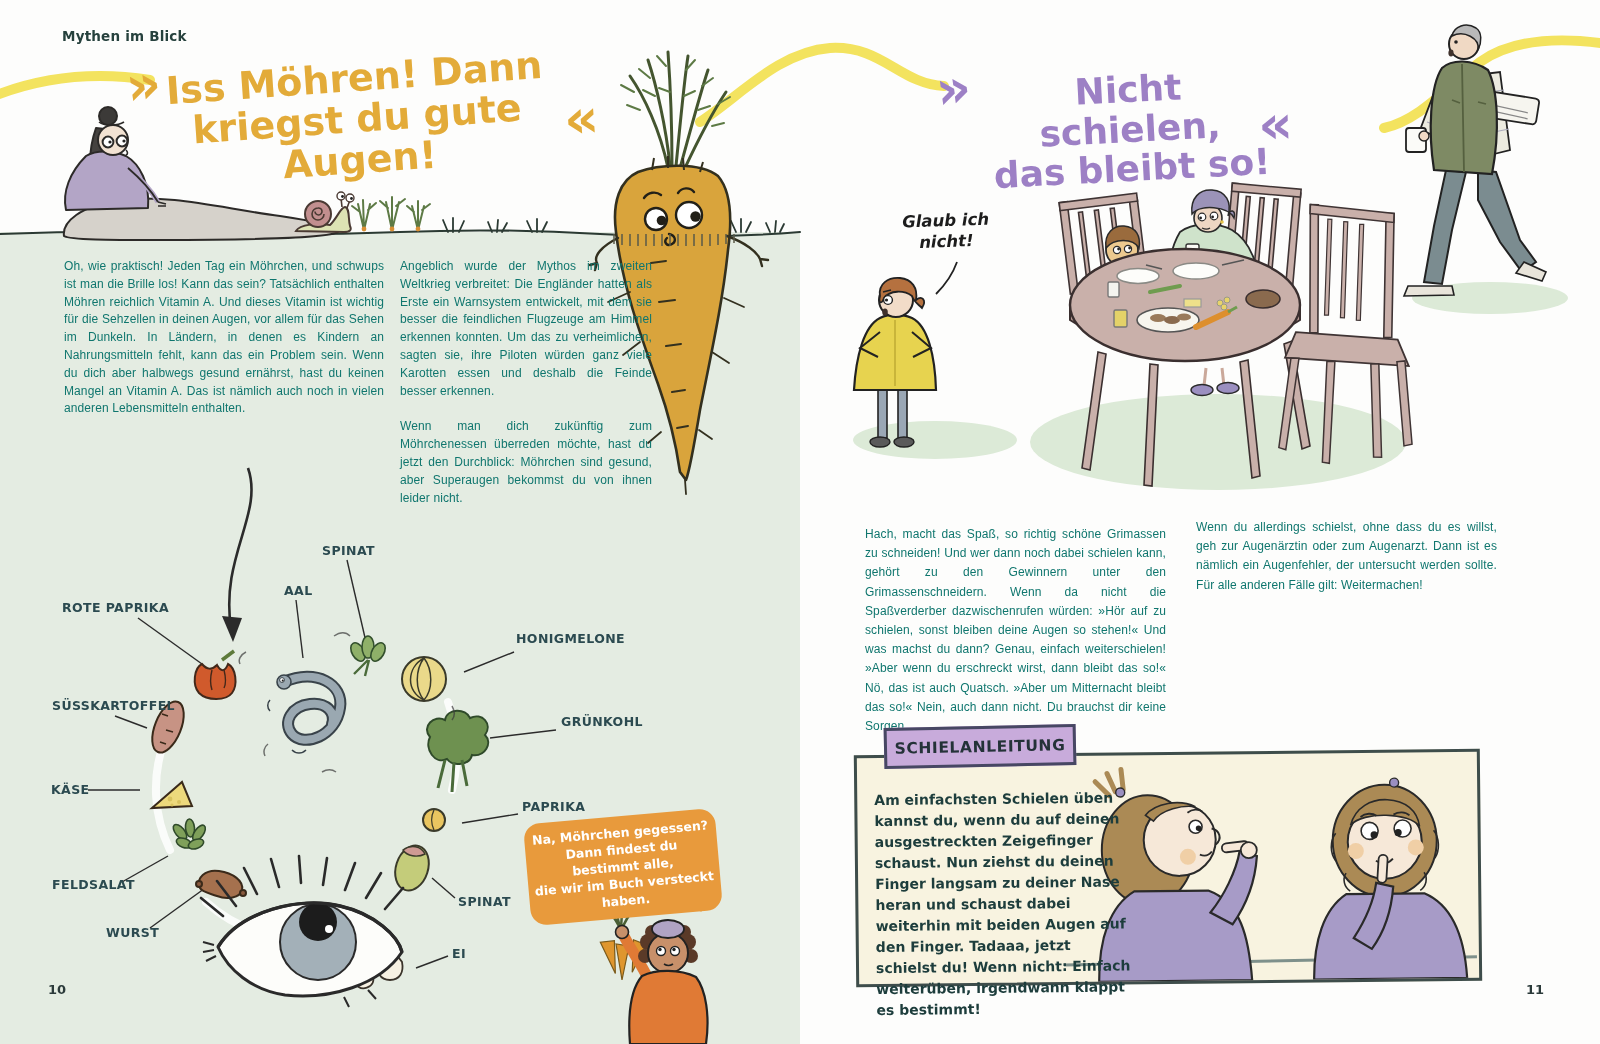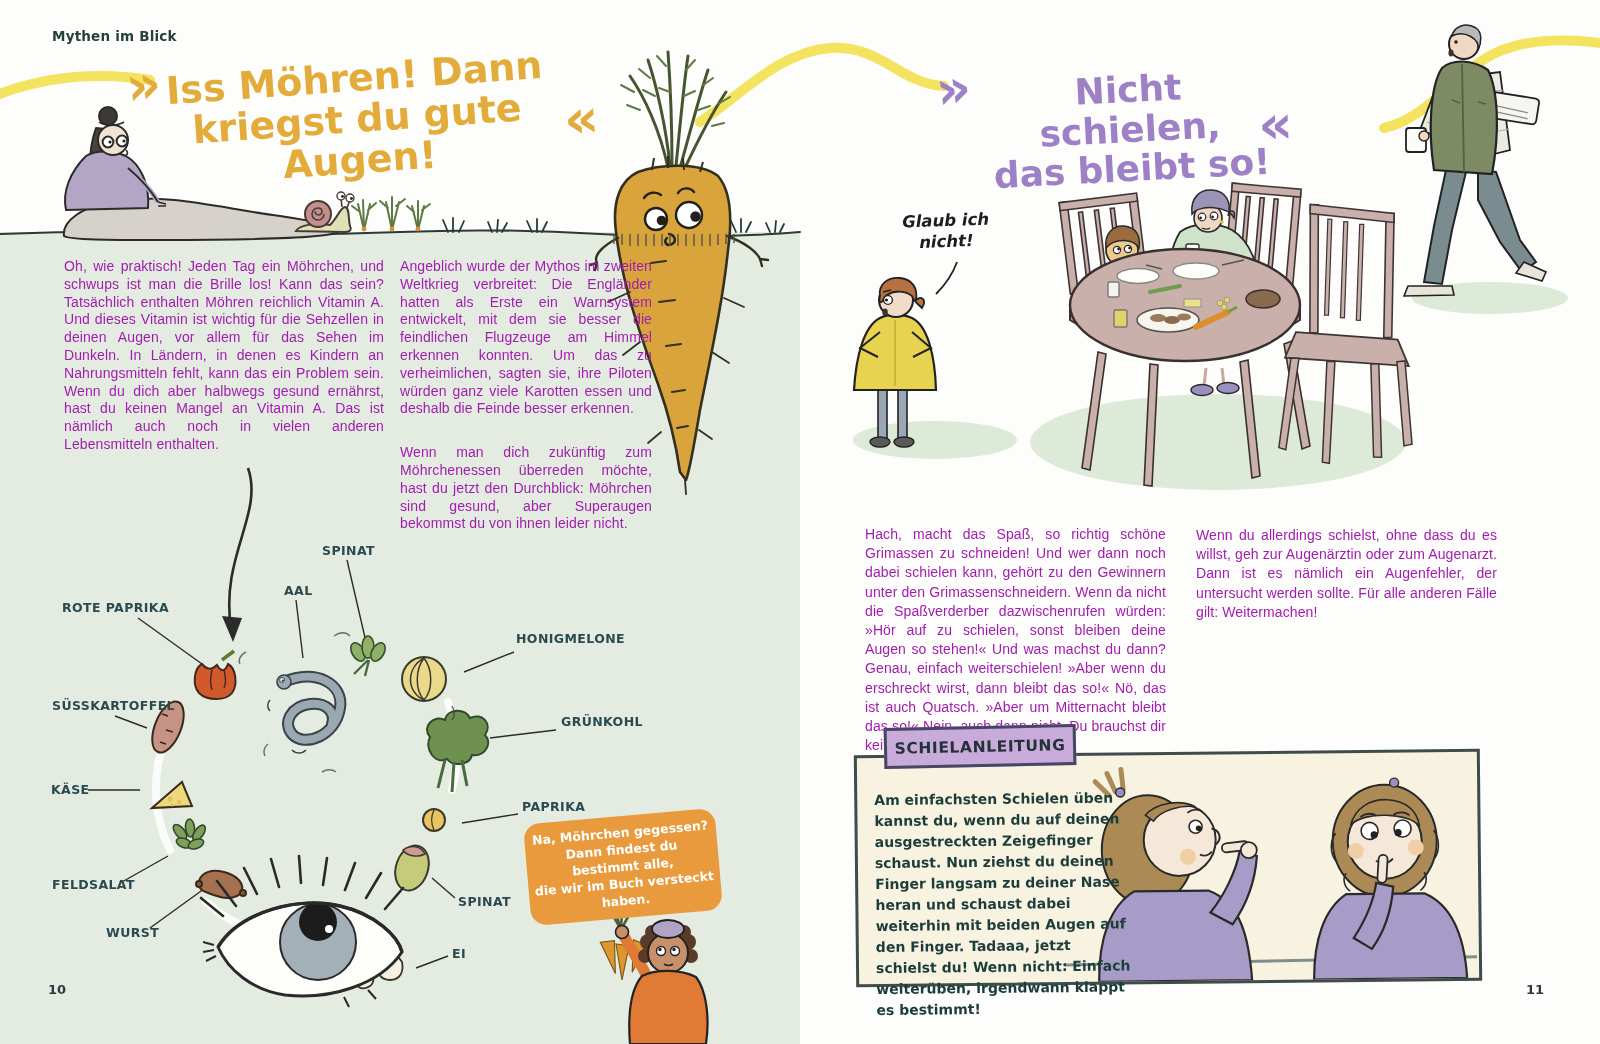--- a/index.html
+++ b/index.html
@@ -1,41 +1,41 @@
 <!DOCTYPE html>
 <html><head>
 <meta charset="utf-8">
 <style>
   * { margin:0; padding:0; box-sizing:border-box; }
   html,body { width:1600px; height:1044px; }
   body { font-family:"Liberation Sans", sans-serif; background:#ffffff; }
   #spread { position:relative; width:1600px; height:1044px; background:#fdfdfc; overflow:hidden; }
   .abs { position:absolute; }
 
-  .section-label { left:52px; top:28px; font:bold 13.5px "DejaVu Sans", sans-serif; color:#26413d; letter-spacing:.2px; }
+  .section-label { left:62px; top:28px; font:bold 13.5px "DejaVu Sans", sans-serif; color:#26413d; letter-spacing:.2px; }
 
   .left-title { left:158px; top:58px; width:398px; transform:rotate(-4deg); color:#e3ab39;
     font:bold 38px/1.08 "DejaVu Sans", sans-serif; text-align:center; }
   .right-title { left:984px; top:70px; width:292px; transform:rotate(-3deg); color:#9d80c5;
     font:bold 36px/1.1 "DejaVu Sans", sans-serif; text-align:center; }
   .chev { font:bold 54px/1 "DejaVu Sans", sans-serif; }
   .chev.gold { color:#e3ab39; } .chev.purple { color:#9d80c5; }
   .chev-l-open { left:126px; top:58px; transform:rotate(-8deg); }
   .chev-l-close { left:564px; top:92px; transform:rotate(-4deg); }
   .chev-r-open { left:936px; top:62px; transform:rotate(-8deg); }
   .chev-r-close { left:1258px; top:98px; transform:rotate(-2deg); }
 
-  .body-text { font-size:14px; color:#a21caf; text-align:justify; letter-spacing:.1px; }
+  .body-text { font-size:12px; color:#0f766e; text-align:justify; letter-spacing:.1px; }
   .lh-left { line-height:17.8px; }
   .lh-right { line-height:19.2px; }
   .col-l1 { left:64px;  top:258px; width:320px; }
   .col-l2 { left:400px; top:258px; width:252px; }
   .col-r1 { left:865px; top:500px; width:301px;margin-top:25px; }
   .col-r2 { left:1196px;top:500px; width:301px; }
-  .para-gap { margin-top:26px; }
+  .para-gap { margin-top:18px; }
 
   .food-label { font:bold 12.5px "DejaVu Sans", sans-serif; color:#2b4a50; letter-spacing:.4px; white-space:nowrap; }
 
   .speech-hand { left:894px; top:211px; width:104px; text-align:center; transform:rotate(-2deg);
     font:italic 600 16.5px/1.25 "DejaVu Sans", sans-serif; color:#1c1c1c; }
 
   .bubble { left:527px; top:816px; width:192px; padding:9px 6px; background:#e89a3c; border-radius:16px;
     transform:rotate(-5deg); color:#ffffff; font:bold 12.5px/1.35 "DejaVu Sans", sans-serif; text-align:center; }
 
   .info-box { left:855px; top:752px; width:626px; height:232px; background:#f8f3e0;

